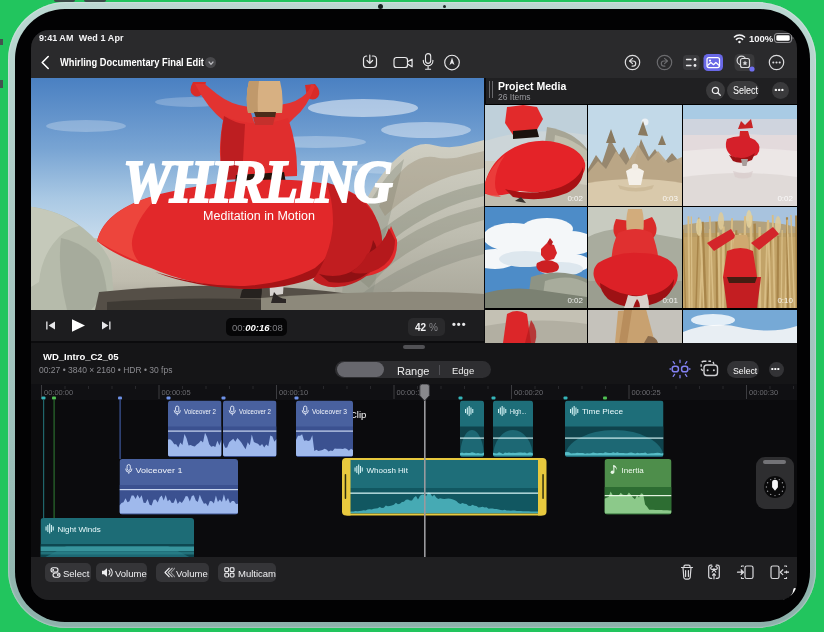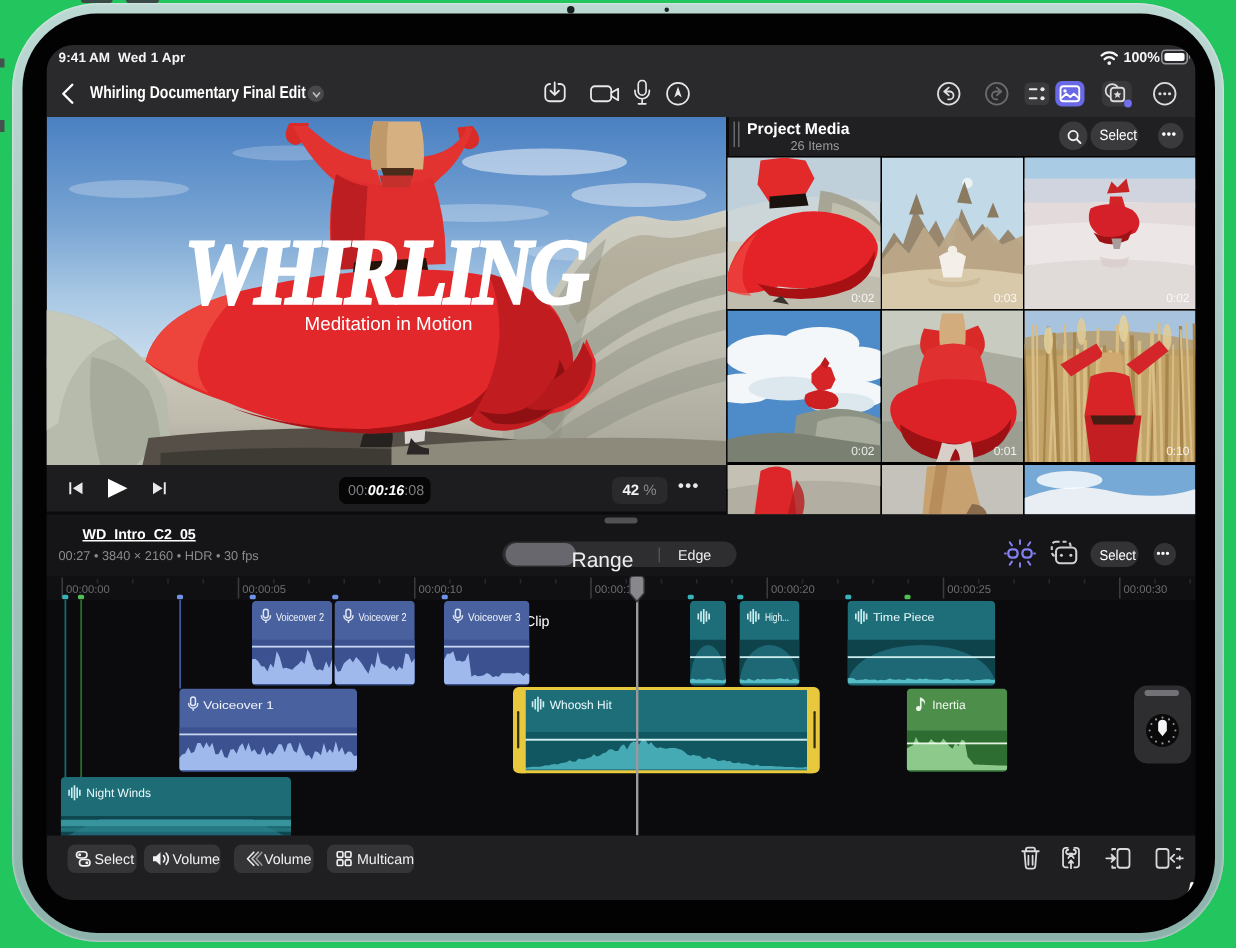--- a/index.html
+++ b/index.html
@@ -167,21 +167,21 @@
       <div class="abs" style="left:195.0px;top:287.5px;width:61px;height:18px;background:#060607;border-radius:5px;"></div>
 <div class="t" style="left:201.0px;top:291.5px;font-size:9.5px;color:#7e7e82;">00:<span style="color:#fff;font-weight:bold;font-style:italic;">00:16</span>:08</div>
       <div class="abs" style="left:376.5px;top:287.5px;width:37px;height:18px;background:#2a2a2c;border-radius:5px;"></div>
 <div class="t" style="left:384.0px;top:291.5px;font-size:10px;color:#f2f2f4;font-weight:bold;">42 <span style="color:#88888c;font-weight:normal;">%</span></div>
       <div class="t" style="left:421.0px;top:288.0px;font-size:11px;color:#e8e8ea;letter-spacing:1px;font-weight:bold;">•••</div>
       <div class="abs" style="left:455px;top:48px;width:311px;height:265px;background:#000;"></div>
       <div class="abs" style="left:455px;top:48px;width:311px;height:26px;background:#202022;"></div>
       <div class="abs" style="left:457.5px;top:51.0px;width:1.3px;height:17px;background:#69696d;"></div>
 <div class="abs" style="left:460.5px;top:51.0px;width:1.3px;height:17px;background:#69696d;"></div>
       <div class="t" style="left:467.0px;top:50.0px;font-size:10.5px;font-weight:bold;color:#fff;">Project Media</div>
-<div class="t" style="left:467.0px;top:62.0px;font-size:8.5px;color:#9a9a9f;margin-left:29px;">26 Items</div>
+<div class="t" style="left:467.0px;top:62.0px;font-size:8.5px;color:#9a9a9f;">26 Items</div>
       <div class="abs" style="left:675.0px;top:51.0px;width:19px;height:19px;border-radius:50%;background:#3a3a3c;"></div>
 <svg class="abs" style="left:679.5px;top:55.5px" width="11" height="11" viewBox="0 0 11 11">
 <circle cx="4.4" cy="4.4" r="3.1" fill="none" stroke="#efeff1" stroke-width="1.2"></circle>
 <path d="M6.8 6.8 L9.3 9.3" stroke="#efeff1" stroke-width="1.3" stroke-linecap="round"></path>
       </svg>
       <div class="abs" style="left:696.0px;top:51.0px;width:31.5px;height:18.5px;border-radius:9.5px;background:#3a3a3c;"></div>
 <div class="t" style="left:701.5px;top:55.0px;font-size:10px;color:#fff;transform:scaleX(0.9);transform-origin:0 0;">Select</div>
       <div class="abs" style="left:740.5px;top:51.5px;width:17.5px;height:17.5px;border-radius:50%;background:#3a3a3c;"></div>
 <div class="t" style="left:743.5px;top:54.5px;font-size:8px;color:#fff;letter-spacing:.5px;font-weight:bold;">•••</div>
       <svg class="abs" style="left:454.0px;top:74.5px" width="101.5" height="101.0" viewBox="0 0 101.5 101.0">
@@ -326,26 +326,26 @@
 <path d="M36 0 l8 0 l-5 33 l-8 0 z" fill="#b88d5c"></path>
 <path d="M60 26 q8 0 10 7 l-14 0 z" fill="#8a6b4c"></path>
       </svg>
       <svg class="abs" style="left:652.0px;top:280.0px" width="114.0" height="33.0" viewBox="0 0 114.0 33.0">
         <rect width="114" height="33" fill="#76a9d6"></rect>
 <path d="M0 22 q30 -12 60 -4 q30 6 54 -2 l0 17 l-114 0 z" fill="#e8eef3"></path>
 <ellipse cx="30" cy="10" rx="22" ry="6" fill="#ffffff" opacity="0.8"></ellipse>
       </svg>
       <div class="abs" style="left:0;top:313px;width:766px;height:41px;background:#151517;"></div>
       <div class="abs" style="left:372.0px;top:315.0px;width:22px;height:4px;border-radius:2px;background:#515155;"></div>
-      <div class="t" style="left:24px;top:321.0px;font-size:9.5px;font-weight:bold;color:#fff;text-decoration:underline;">WD_Intro_C2_05</div>
+      <div class="t" style="left:12px;top:321.0px;font-size:9.5px;font-weight:bold;color:#fff;">WD_Intro_C2_05</div>
 <div class="t" style="left:8.0px;top:335.0px;font-size:8.5px;color:#8b8b90;">00:27 • 3840 × 2160 • HDR • 30 fps</div>
       <div class="abs" style="left:304.0px;top:331.0px;width:156px;height:17px;border-radius:8.5px;background:#2e2e31;"></div>
 <div class="abs" style="left:305.5px;top:332.3px;width:47px;height:14.5px;border-radius:7.5px;background:#67676d;"></div>
 <div class="t" style="left:319.0px;top:334.5px;font-size:9.5px;color:#fff;margin-top:44px;">Clip</div>
-<div class="t" style="left:350px;top:334.5px;font-size:14px;color:#eee;">Range</div>
+<div class="t" style="left:366.0px;top:334.5px;font-size:11px;color:#eee;">Range</div>
 <div class="abs" style="left:407.5px;top:334.5px;width:1px;height:10px;background:#515156;"></div>
 <div class="t" style="left:421.0px;top:334.5px;font-size:9.5px;color:#eee;">Edge</div>
       <svg class="abs" style="left:638.0px;top:329.0px" width="22" height="20" viewBox="0 0 22 20">
 <g stroke="#8280f0" stroke-width="1.5" fill="none" stroke-linecap="round">
 <rect x="3.2" y="7.2" width="6.2" height="5.6" rx="2.4"></rect>
 <rect x="12.6" y="7.2" width="6.2" height="5.6" rx="2.4"></rect>
 <path d="M11 1.2 v2.4 M11 16.4 v2.4 M4.2 2.6 l1.4 2 M17.8 2.6 l-1.4 2 M4.2 17.4 l1.4 -2 M17.8 17.4 l-1.4 -2 M1 10 h0.6 M20.4 10 h0.6" stroke-width="1.3"></path>
 </g>
       </svg>
       <svg class="abs" style="left:669.0px;top:330.0px" width="19" height="18" viewBox="0 0 19 18">

